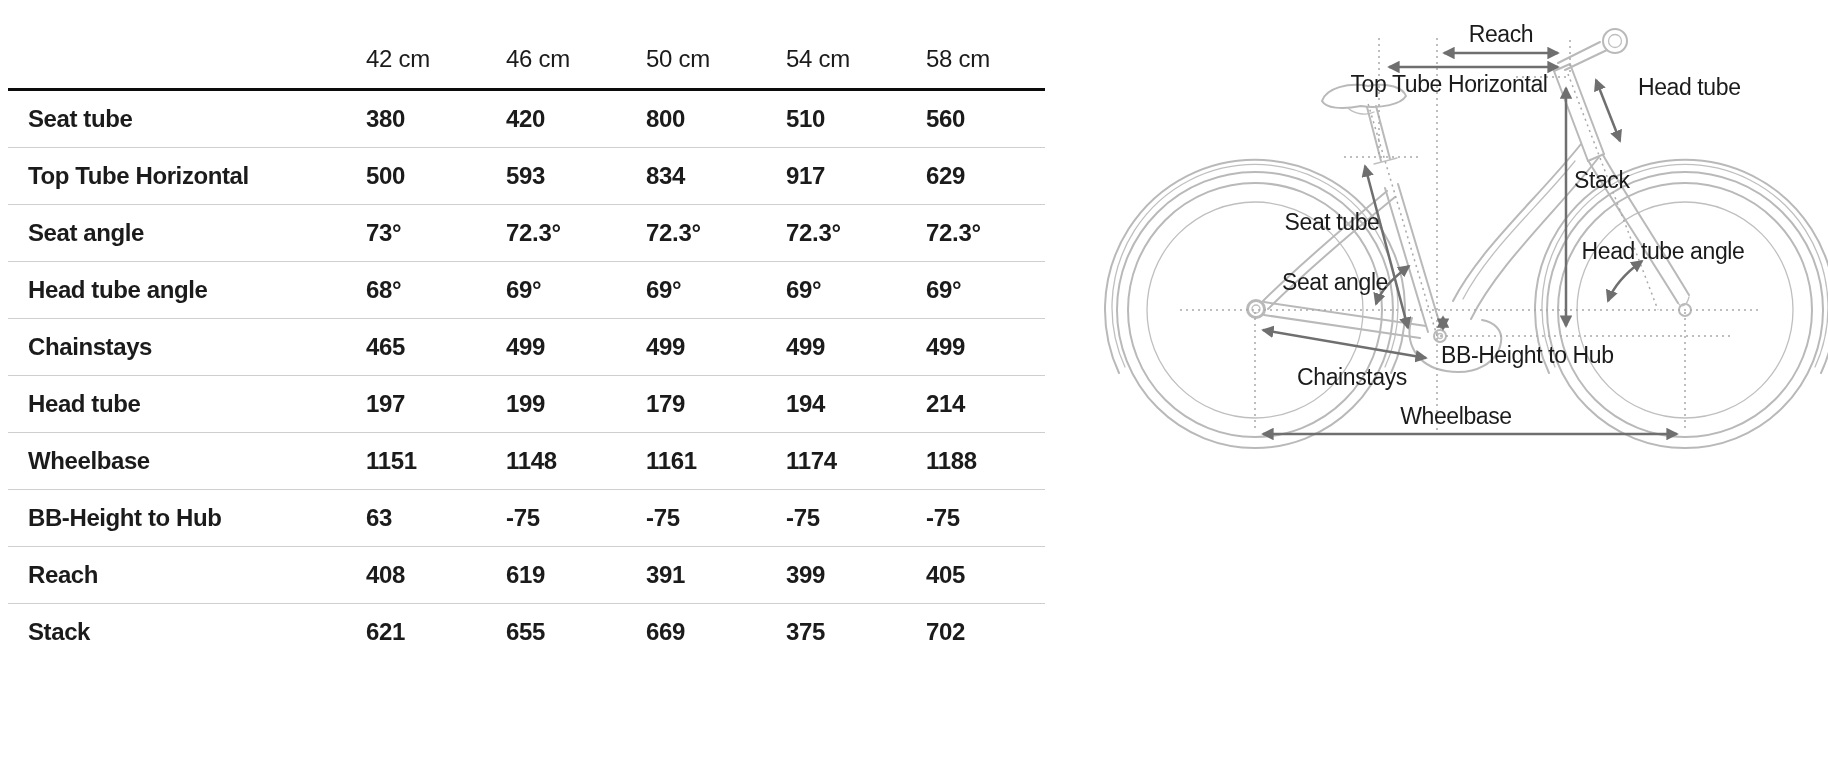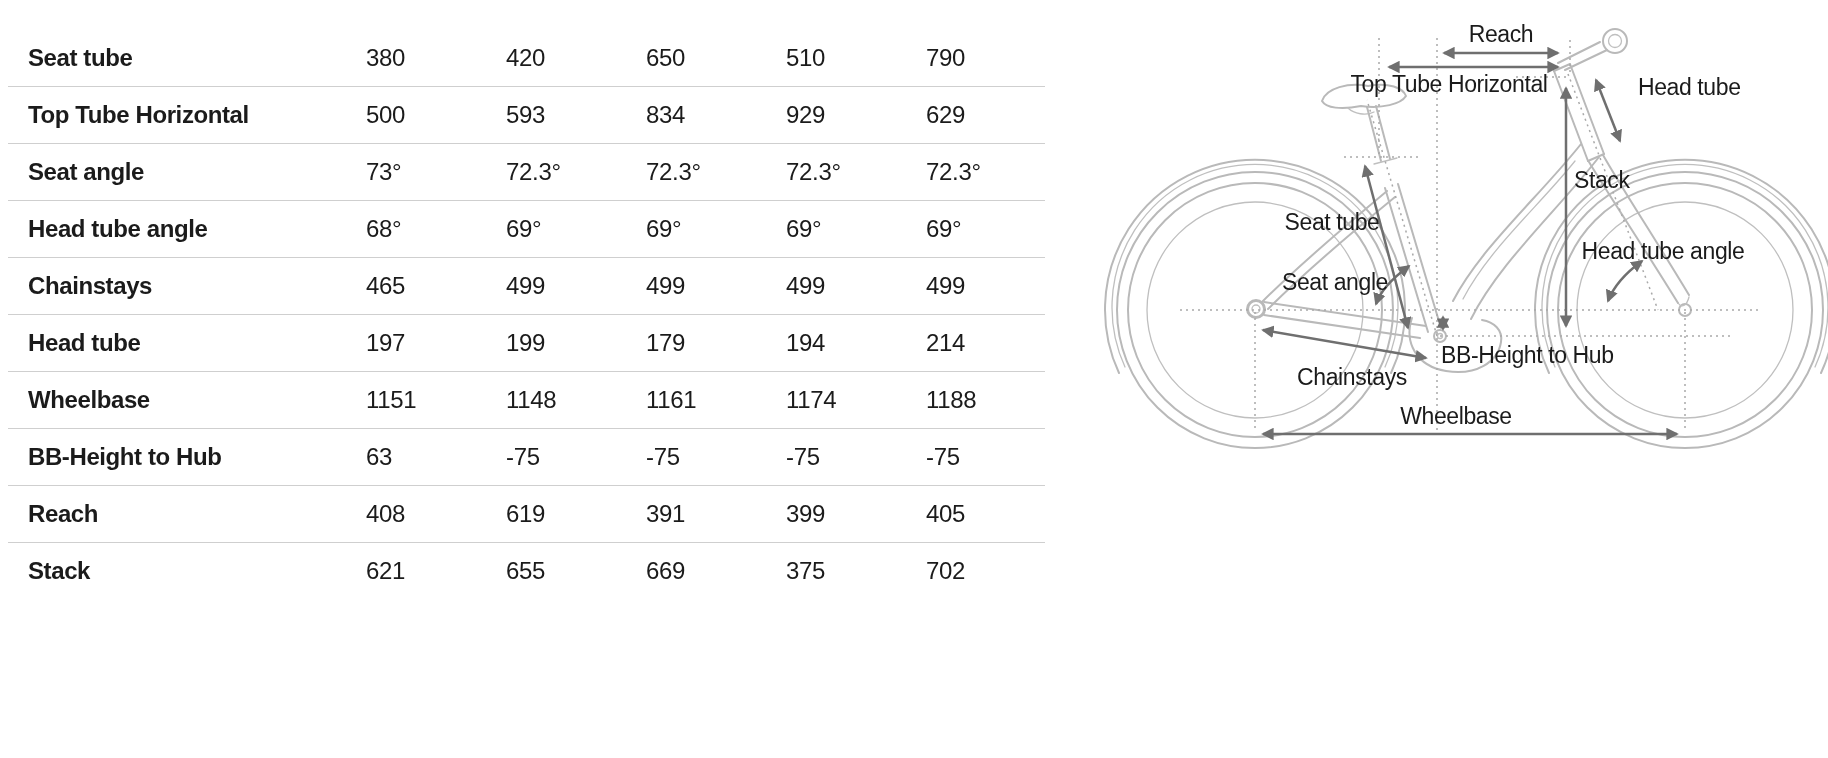--- a/index.html
+++ b/index.html
@@ -8,49 +8,57 @@
     font-family:"Liberation Sans",sans-serif;color:#1b1b1b;
     -webkit-font-smoothing:antialiased;
   }
   
   .geo-table{position:absolute;left:8px;top:30px;width:1037px;}
   .t-row{display:grid;grid-template-columns:338px repeat(5,140px);align-items:center;}
   .t-head{height:58px;border-bottom:3px solid #0c0c0c;}
   .t-body .t-row{min-height:56px;border-bottom:1px solid #cfcfcf;}
   .t-body .t-row:last-child{border-bottom:none;}
   .t-label{padding-left:20px;font-weight:700;font-size:24px;letter-spacing:-0.4px;}
-  .t-cell{padding-left:20px;font-size:24px;letter-spacing:-0.3px;font-weight:400;}
+  .t-cell{padding-left:20px;font-size:24px;letter-spacing:-0.3px;font-weight:700;}
   .t-head .t-cell{font-weight:400;}
   
   .diagram{position:absolute;left:1090px;top:0;width:738px;height:460px;}
   .bike{stroke:#b9b9b9;stroke-width:2;fill:none;stroke-linecap:round;stroke-linejoin:round;}
   .bike-thin{stroke:#bfbfbf;stroke-width:1.3;fill:none;}
   .dots path{stroke:#a9a9a9;stroke-width:1.5;fill:none;stroke-dasharray:2 4;}
   .arrows path{stroke:#6f6f6f;stroke-width:2.5;fill:none;}
   .labels text{font-family:"Liberation Sans",sans-serif;font-size:23px;fill:#1b1b1b;letter-spacing:-0.4px;}
 </style>
 </head>
 <body>
 
 <div class="geo-table">
+  <div class="t-row t-head">
+    <div class="t-label"></div>
+  <div class="t-cell">42 cm</div>
+      <div class="t-cell">46 cm</div>
+      <div class="t-cell">50 cm</div>
+      <div class="t-cell">54 cm</div>
+      <div class="t-cell">58 cm</div>
+    </div>
   <div class="t-body">
       <div class="t-row">
         <div class="t-label">Seat tube</div>
         <div class="t-cell">380</div>
         <div class="t-cell">420</div>
-        <div class="t-cell">650</div>
+        <div class="t-cell">800</div>
         <div class="t-cell">510</div>
-        <div class="t-cell">790</div>
+        <div class="t-cell">560</div>
       </div>
       <div class="t-row">
         <div class="t-label">Top Tube Horizontal</div>
         <div class="t-cell">500</div>
         <div class="t-cell">593</div>
         <div class="t-cell">834</div>
-        <div class="t-cell">929</div>
+        <div class="t-cell">917</div>
         <div class="t-cell">629</div>
       </div>
       <div class="t-row">
         <div class="t-label">Seat angle</div>
         <div class="t-cell">73°</div>
         <div class="t-cell">72.3°</div>
         <div class="t-cell">72.3°</div>
         <div class="t-cell">72.3°</div>
         <div class="t-cell">72.3°</div>
       </div>

